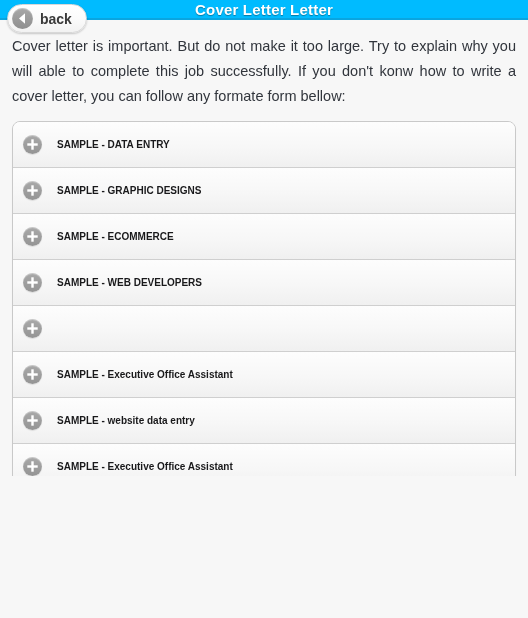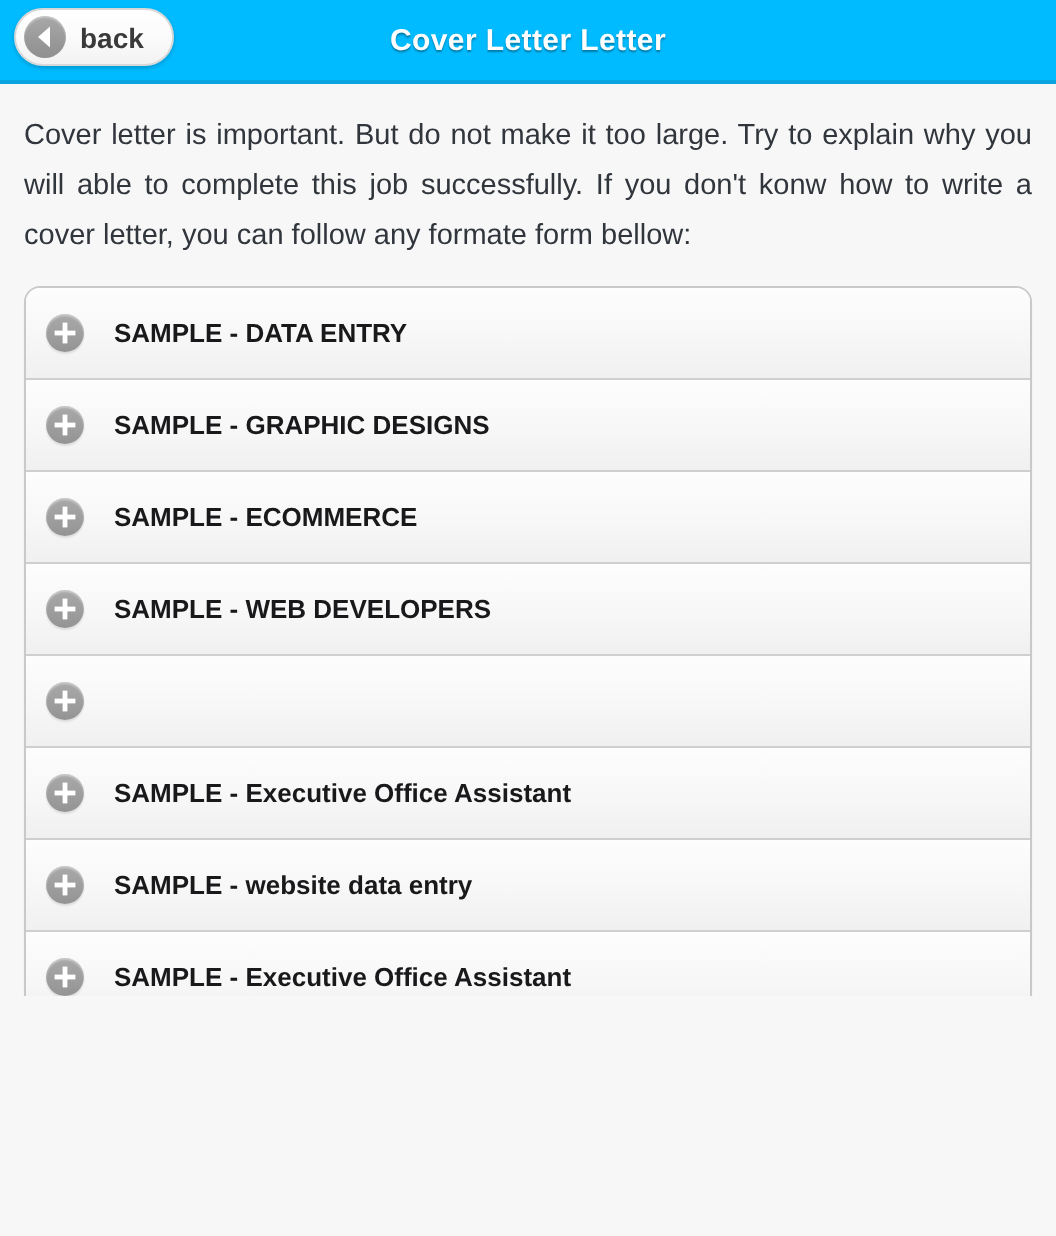--- a/index.html
+++ b/index.html
@@ -12,21 +12,21 @@
 
   body {
     font-family: "Liberation Sans", sans-serif;
     background: #f7f7f7;
     -webkit-font-smoothing: antialiased;
   }
 
   
   .header {
     position: relative;
-    height: 42px;
+    height: 20px;
     background: #00bbff;
     border-bottom: 2px solid #0aa5e0;
     display: flex;
     align-items: center;
     justify-content: center;
   }
 
   .header-title {
     font-size: 15px;
     font-weight: bold;
@@ -117,21 +117,21 @@
     align-items: center;
     justify-content: center;
     flex: 0 0 auto;
     margin-right: 15px;
     box-shadow: inset 0 1px 1px rgba(255,255,255,0.40),
                 0 1px 1px rgba(0,0,0,0.10);
   }
   .plus-icon svg { display: block; }
 
   .item-label {
-    font-size: 13px;
+    font-size: 10px;
     font-weight: bold;
     color: #19191b;
     line-height: 1;
     white-space: nowrap;
   }
 </style>
 </head>
 <body>
 
 <div class="header">

